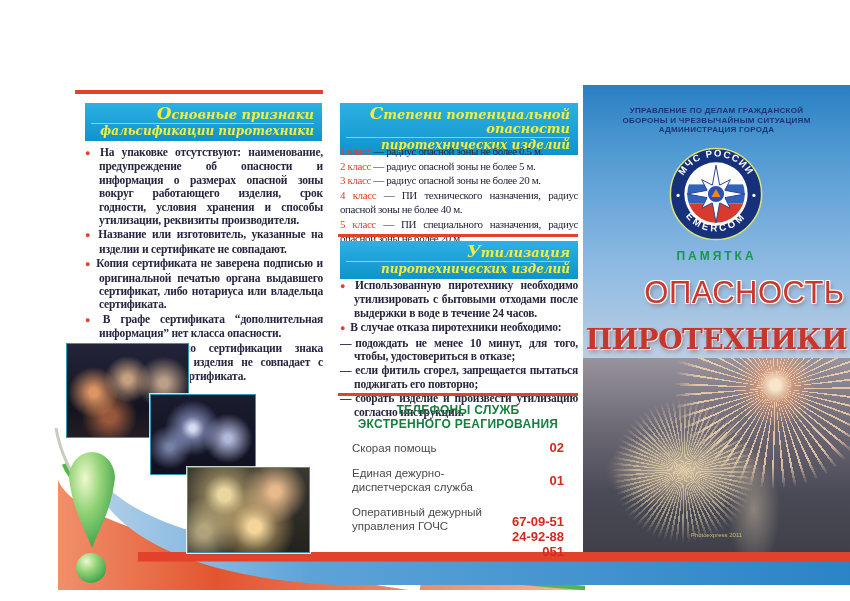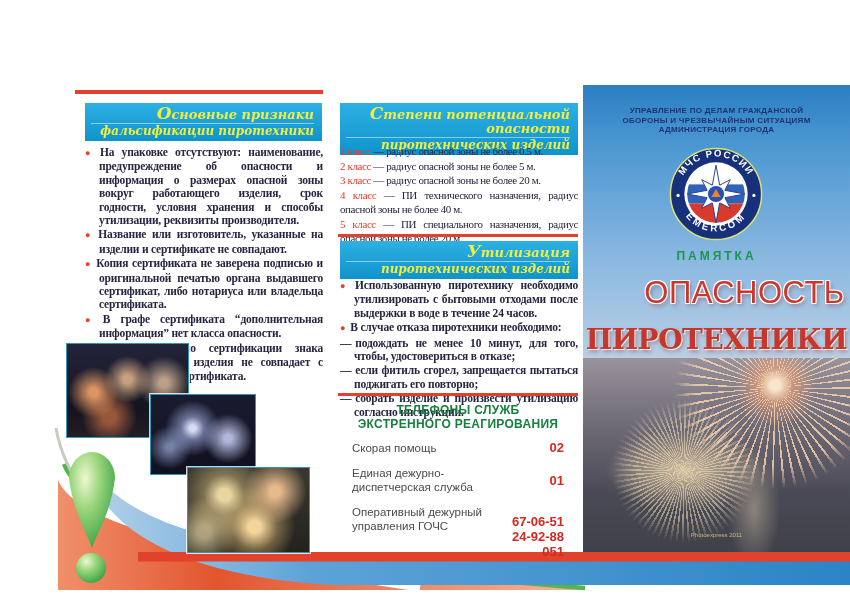--- a/index.html
+++ b/index.html
@@ -208,21 +208,21 @@
           <div class="ph-label">Скорая помощь</div>
           <div class="ph-num">02</div>
         </div>
         <div class="ph-row">
           <div class="ph-label">Единая дежурно-диспетчерская служба</div>
           <div class="ph-num">01</div>
         </div>
         <div class="ph-row ph-row3">
           <div class="ph-label">Оперативный дежурный управления ГОЧС</div>
           <div class="ph-num">
-            <div>67-06-51</div>
+            <div>67-09-51</div>
             <div>24-92-88</div>
             <div>051</div>
           </div>
         </div>
       </div>
     </div>
   </section>
 
   <section class="col col-right">
     <div class="org">

